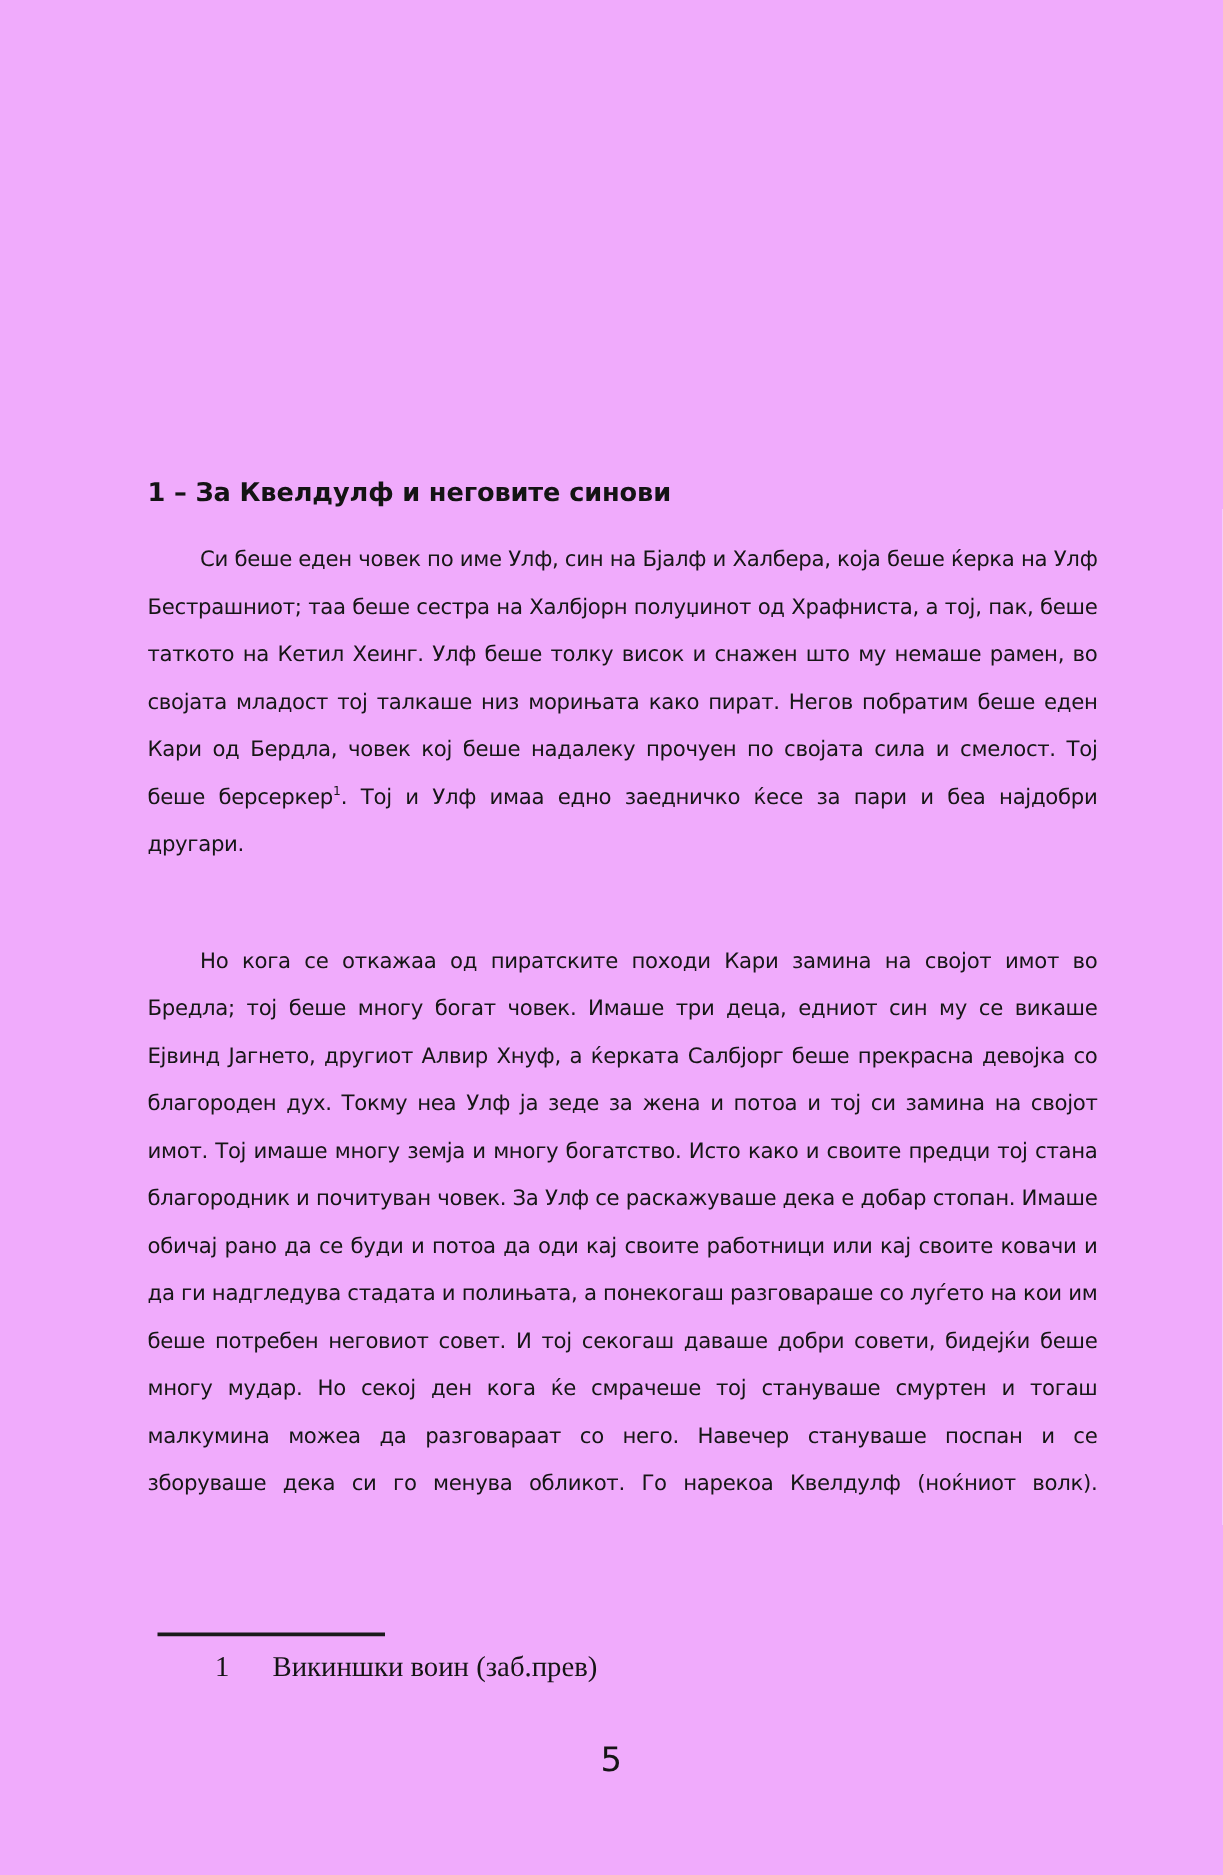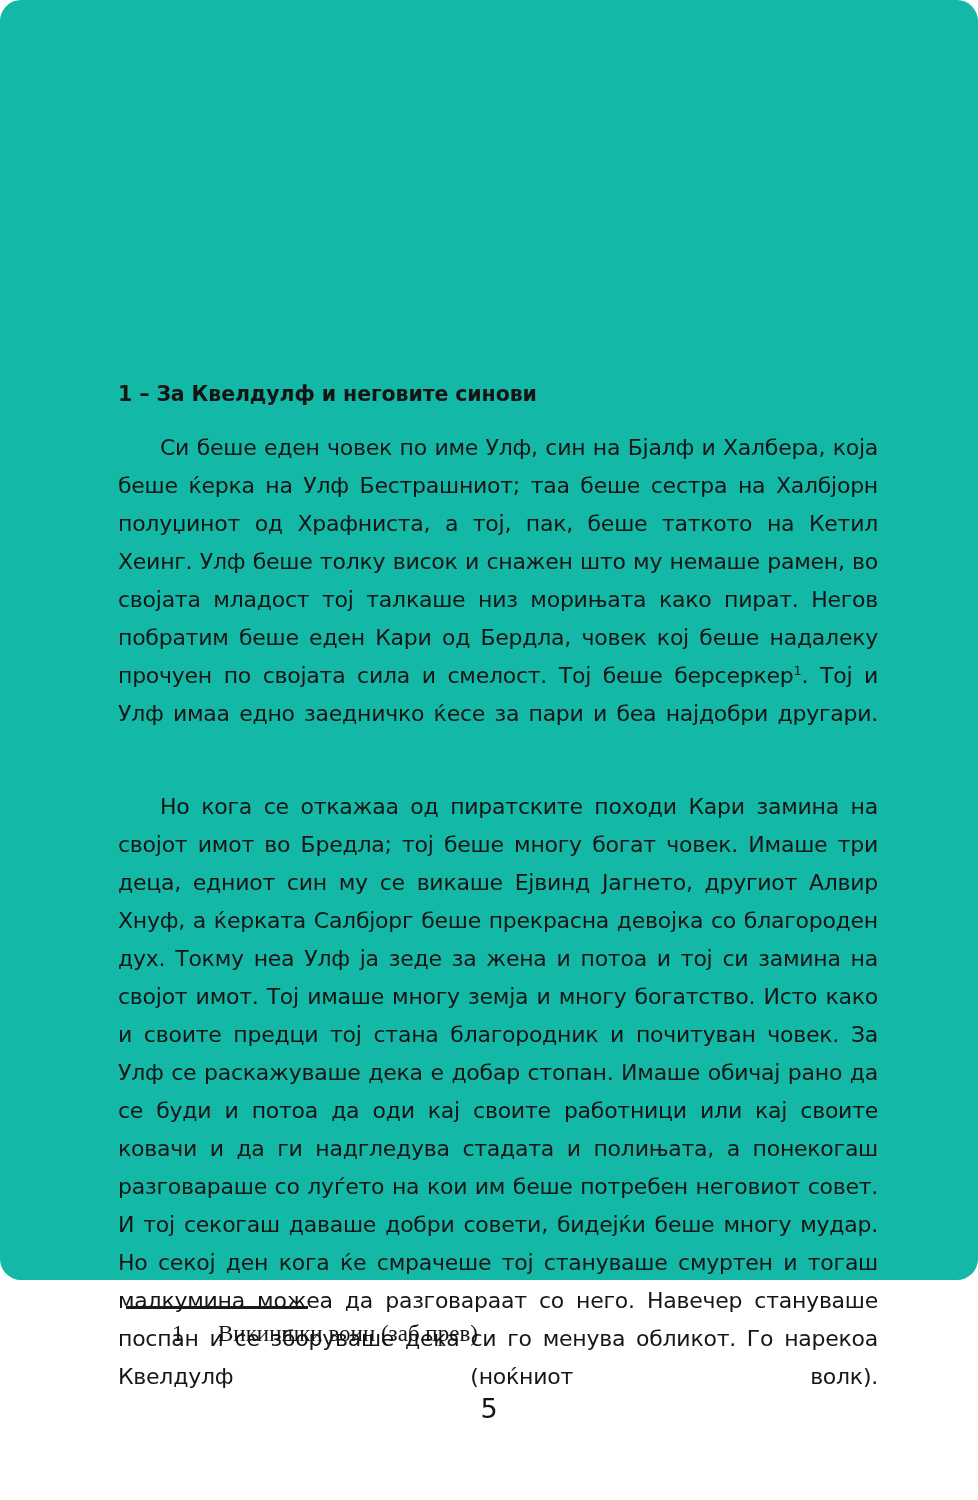--- a/index.html
+++ b/index.html
@@ -15,23 +15,22 @@
     font-family: "Liberation Sans", sans-serif;
     color: #1a1a1a;
     -webkit-font-smoothing: antialiased;
   }
 
   .page {
     position: absolute;
     left: 0;
     top: 0;
     width: 978px;
-    height: 1280px;
-    background: #14b8a6;
-    border-radius: 21px;
+    height: 1500px;
+    background: #f0abfc;
   }
 
   
   .text-block {
     position: absolute;
     left: 118px;
     top: 382px;
     width: 760px;
   }
 
@@ -41,21 +40,21 @@
     font-weight: 700;
     letter-spacing: -0.1px;
     color: #141414;
     margin: 0 0 22px 0;
     line-height: 1.2;
     white-space: pre;
   }
 
   .body-par {
     font-family: "DejaVu Sans", sans-serif;
-    font-size: 22px;
+    font-size: 17px;
     line-height: 38px;
     color: #161616;
     margin: 0;
     text-align: justify;
     text-justify: inter-word;
     text-indent: 42px;
     hyphens: manual;
     word-spacing: -0.2px;
     letter-spacing: -0.25px;
   }

